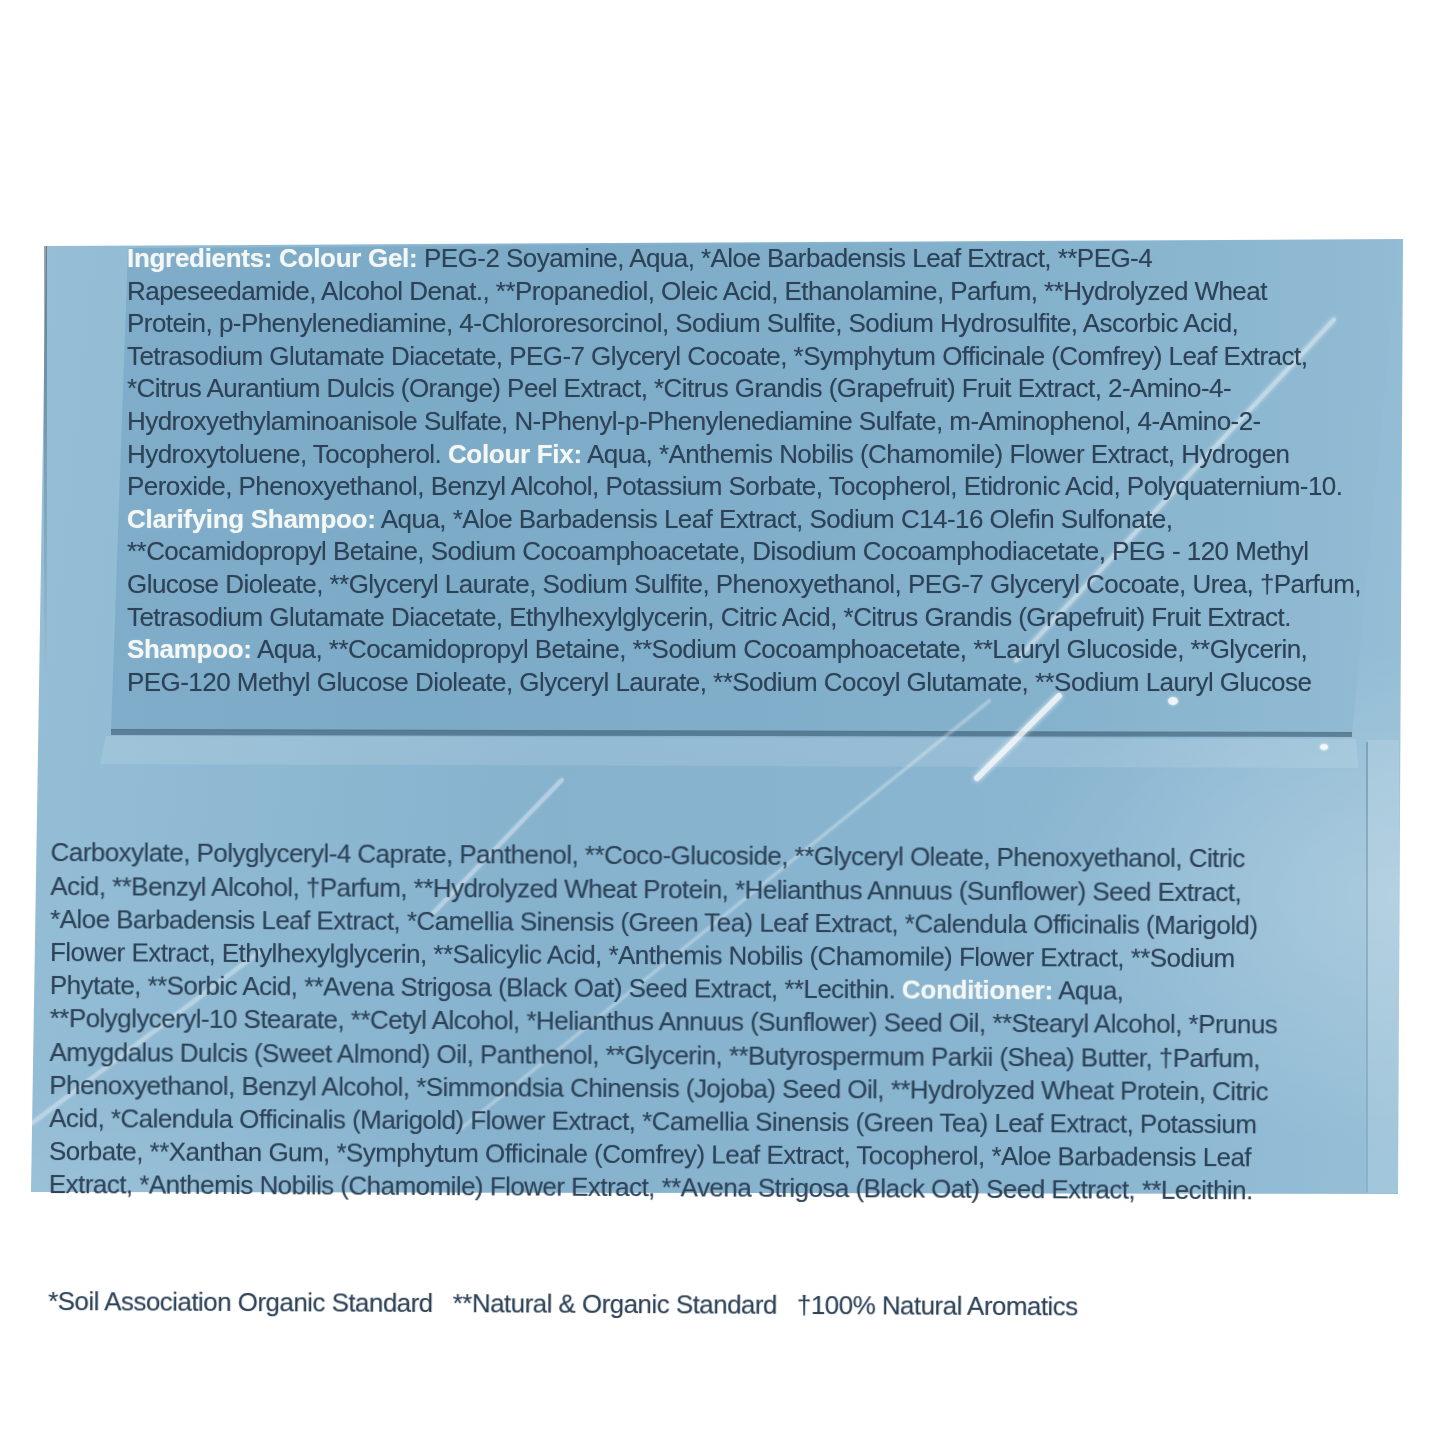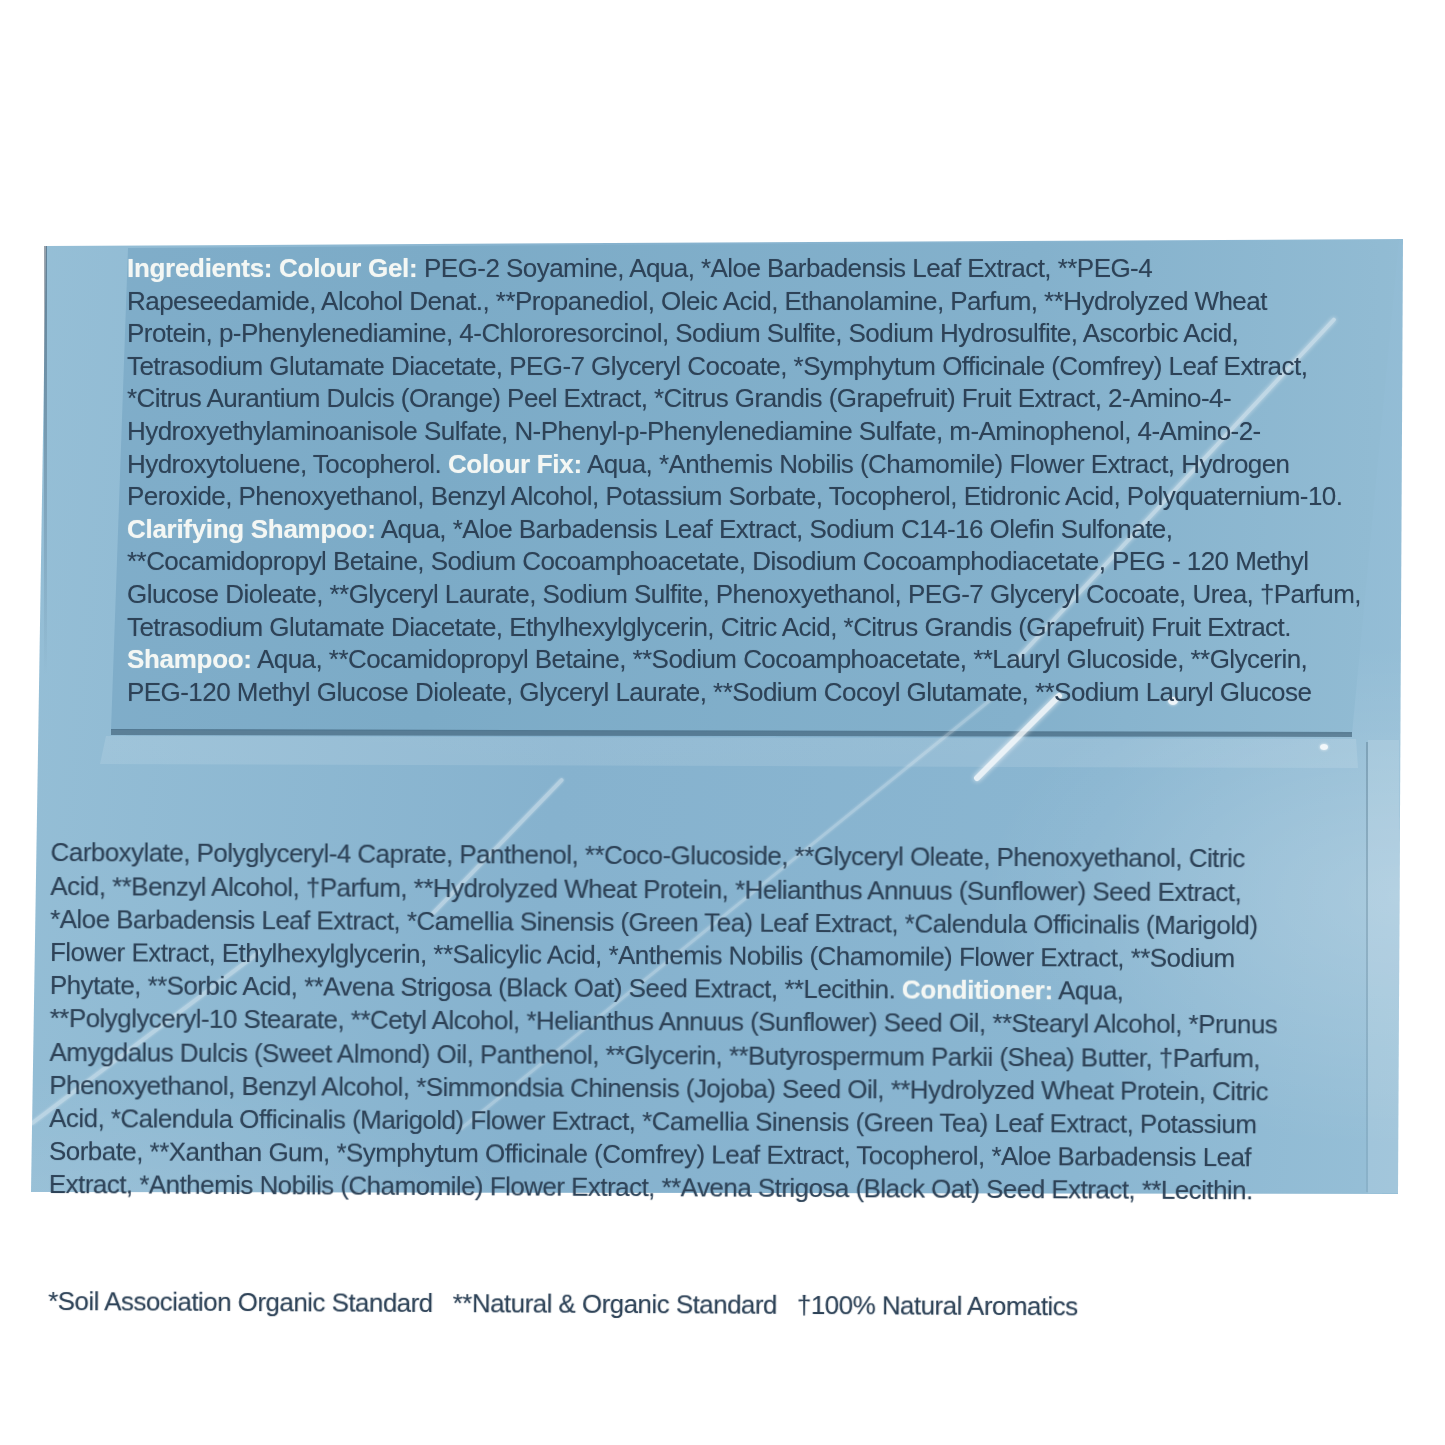--- a/index.html
+++ b/index.html
@@ -59,21 +59,21 @@
       background:rgba(255,255,255,.38);box-shadow:0 0 3px rgba(255,255,255,.4);}
   .speck{border-radius:50%;background:rgba(255,255,255,.85);box-shadow:0 0 3px rgba(255,255,255,.8);}
   .p1{left:1168px;top:697px;width:10px;height:8px;}
   .p2{left:1320px;top:744px;width:8px;height:6px;}
   
   .ink{
     color:#2d4257;font-size:26px;letter-spacing:-0.55px;
     text-shadow:0 0 1px rgba(45,66,87,.35);
     white-space:pre;filter:blur(.25px);
   }
-  .flap-text{left:127px;top:252px;line-height:32.6px;}
+  .flap-text{left:127px;top:242px;line-height:32.6px;}
   .lower-text{left:51px;top:770px;line-height:33.2px;transform:rotate(.3deg);transform-origin:0 0;}
   .tline{white-space:pre;}
   .lbl{
     color:#f4f7f4;font-weight:700;letter-spacing:-0.3px;
     text-shadow:0 0 1px rgba(244,247,244,.55);
   }
   .footnote{margin-top:17px;white-space:pre;}
   .fn-item{margin-right:20px;}
 </style>
 </head>

